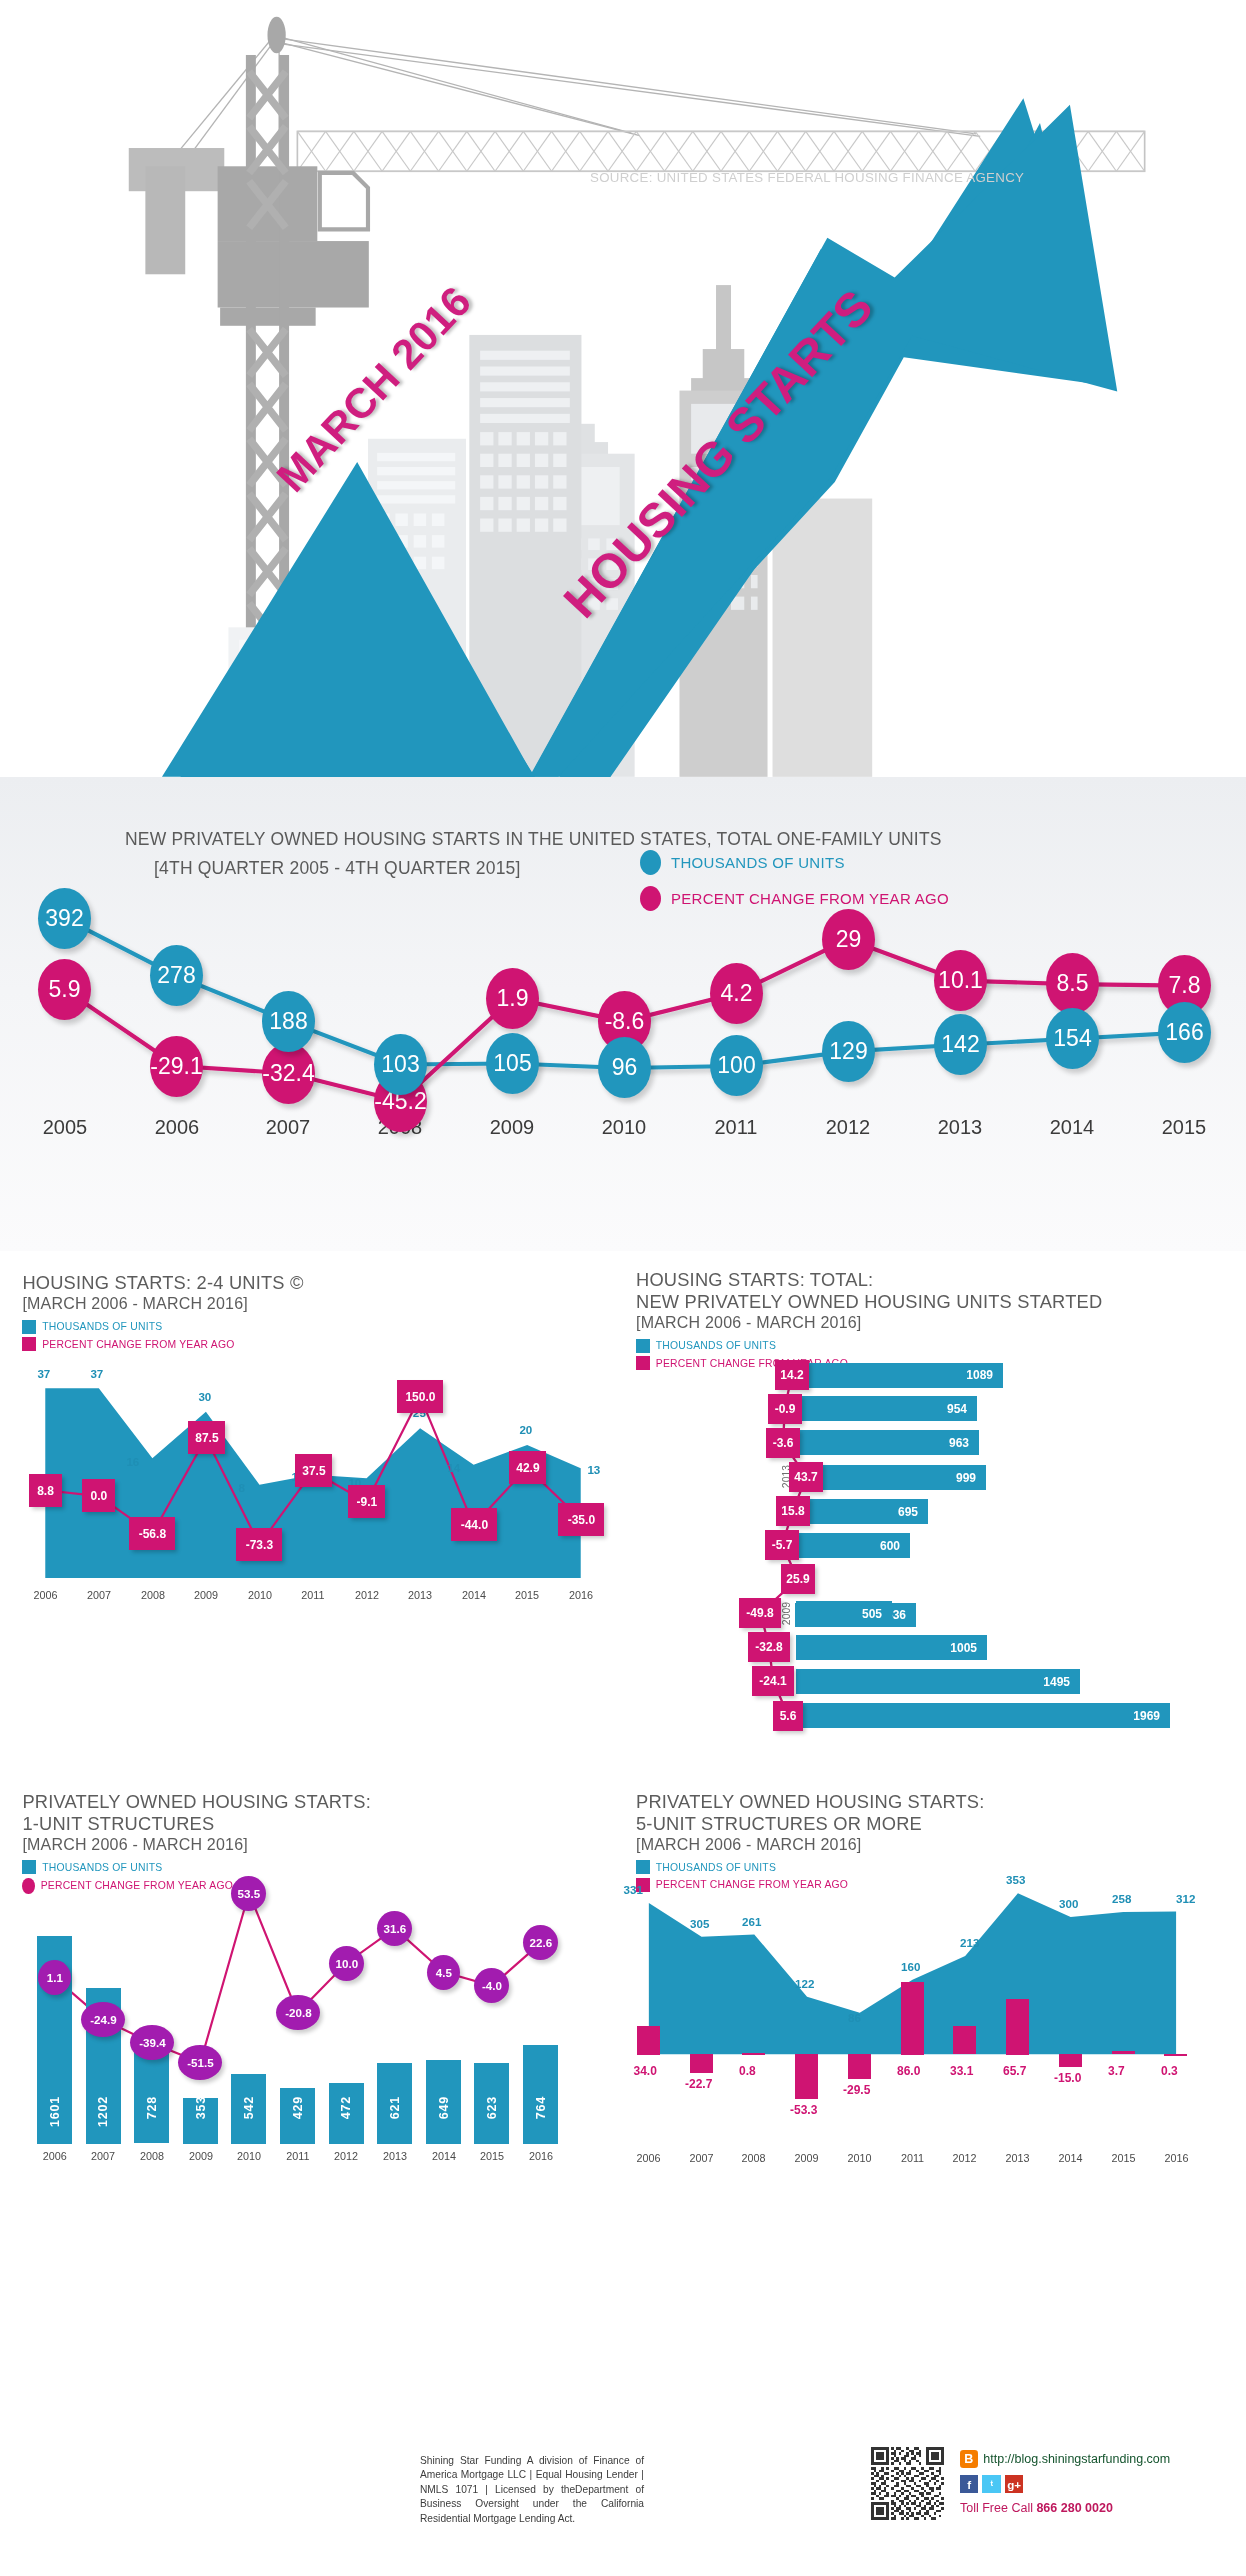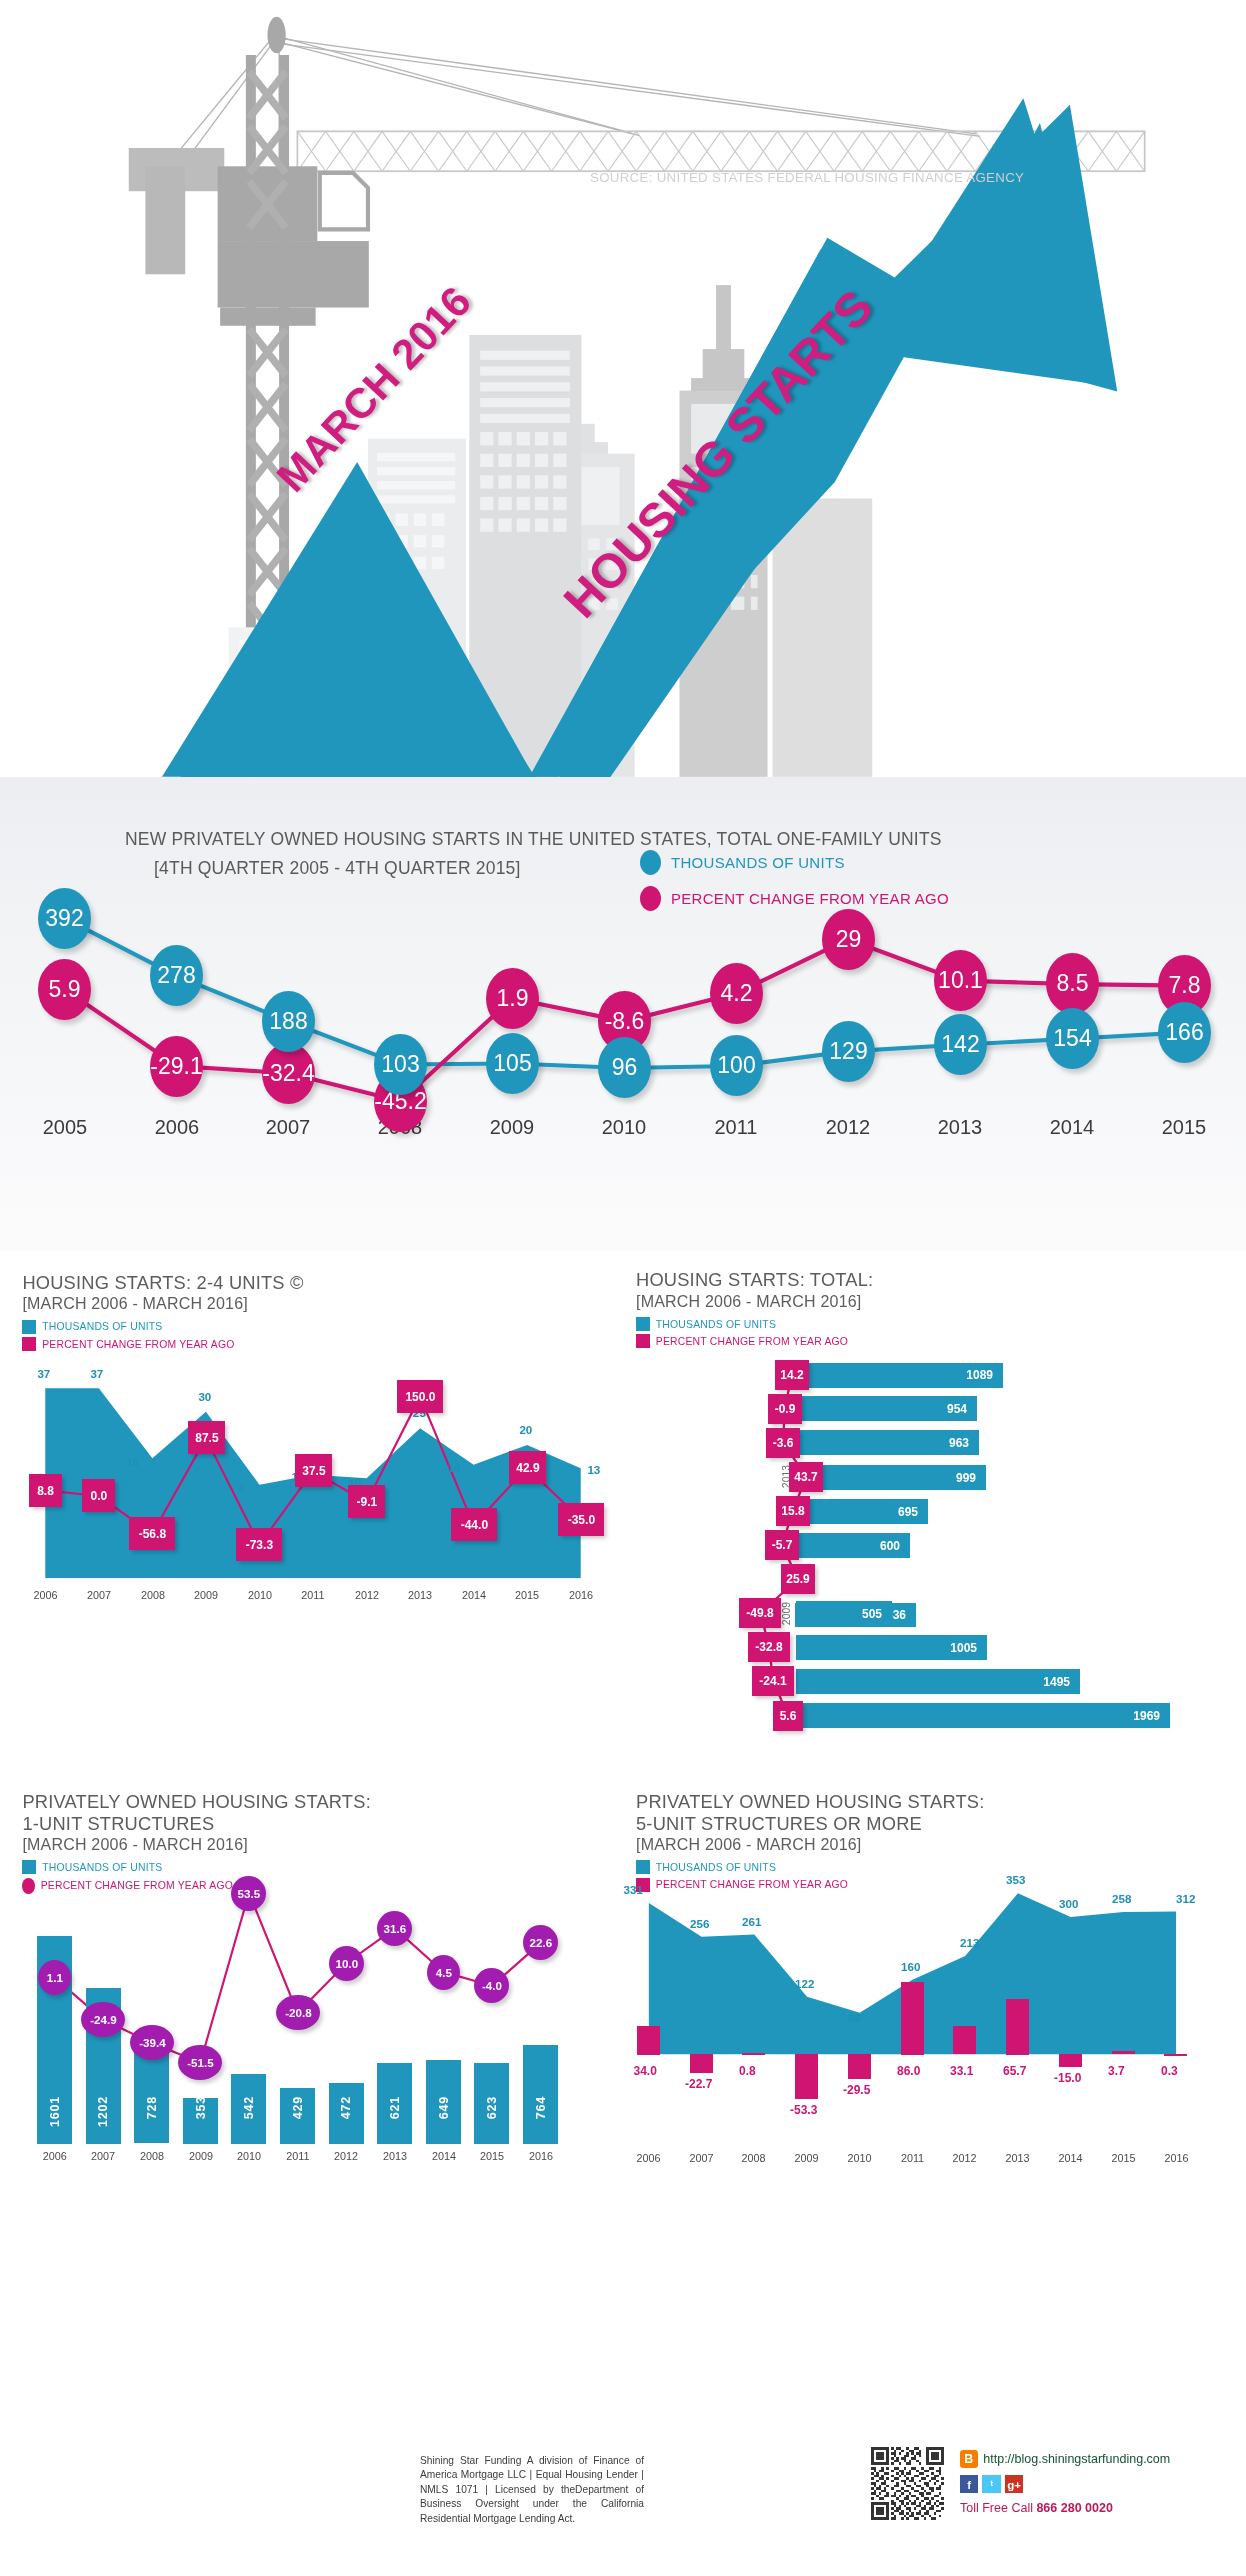--- a/index.html
+++ b/index.html
@@ -463,20 +463,21 @@
         <div class="xr" style="left: 323px; width: 43px;">2012</div>
         <div class="xr" style="left: 376px; width: 43px;">2013</div>
         <div class="xr" style="left: 430px; width: 43px;">2014</div>
         <div class="xr" style="left: 483px; width: 43px;">2015</div>
         <div class="xr" style="left: 537px; width: 43px;">2016</div>
       </div>
   </div>
 
   <div class="q" style="left:636px; top:18.3px; width:598px;">
     <div class="q-h1">HOUSING STARTS: TOTAL:</div>
+    <div class="q-h1">NEW PRIVATELY OWNED HOUSING UNITS STARTED</div>
     <div class="q-h2">[MARCH 2006 - MARCH 2016]</div>
     <div class="q-leg">
       <div class="q-leg-row">
         <span class="sw" style="background:#2196bd"></span>
         <span class="q-leg-lbl" style="color:#2196bd">THOUSANDS OF UNITS</span>
       </div>
       <div class="q-leg-row">
         <span class="sw" style="background:#cf1472"></span>
         <span class="q-leg-lbl" style="color:#cf1472">PERCENT CHANGE FROM YEAR AGO</span>
       </div>
@@ -600,21 +601,21 @@
       <div class="q-leg-row">
         <span class="sw" style="background:#cf1472"></span>
         <span class="q-leg-lbl" style="color:#cf1472">PERCENT CHANGE FROM YEAR AGO</span>
       </div>
     </div>
     <div class="plot" id="q4plot" style="left:0; top:79px; width:582px; height:274px;">
       <svg id="q4svg" viewBox="0 0 700 330" style="position:absolute;left:0;top:0;width:582px;height:274px;">
           <path d="M15 222 L15 39.86516853932584 L78.5 80.31460674157304 L142 77.61797752808988 L205.5 152.58426966292134 L269 172 L332.5 132.08988764044943 L396 103.50561797752809 L459.5 28 L523 56.58426966292134 L586.5 50.651685393258425 L650 50.1123595505618 L650 222 Z" fill="#2196bd"></path>
         </svg>
     <div class="vlabel" style="left: -12.5px; top: 13px;">331</div>
-        <div class="vlabel" style="left: 54px; top: 47px;">256</div>
+        <div class="vlabel" style="left: 54px; top: 47px;">305</div>
         <div class="vlabel" style="left: 106px; top: 45px;">261</div>
         <div class="vlabel" style="left: 159px; top: 107px;">122</div>
         <div class="vlabel" style="left: 212px; top: 141px;">86</div>
         <div class="vlabel" style="left: 265px; top: 90px;">160</div>
         <div class="vlabel" style="left: 324px; top: 66px;">213</div>
         <div class="vlabel" style="left: 370px; top: 3.3px;">353</div>
         <div class="vlabel" style="left: 423px; top: 27px;">300</div>
         <div class="vlabel" style="left: 476px; top: 22px;">258</div>
         <div class="vlabel" style="left: 540px; top: 22px;">312</div>
         <div class="pbar" style="left: 0.8px; width: 23px; height: 29px; top: 156px;"></div>

